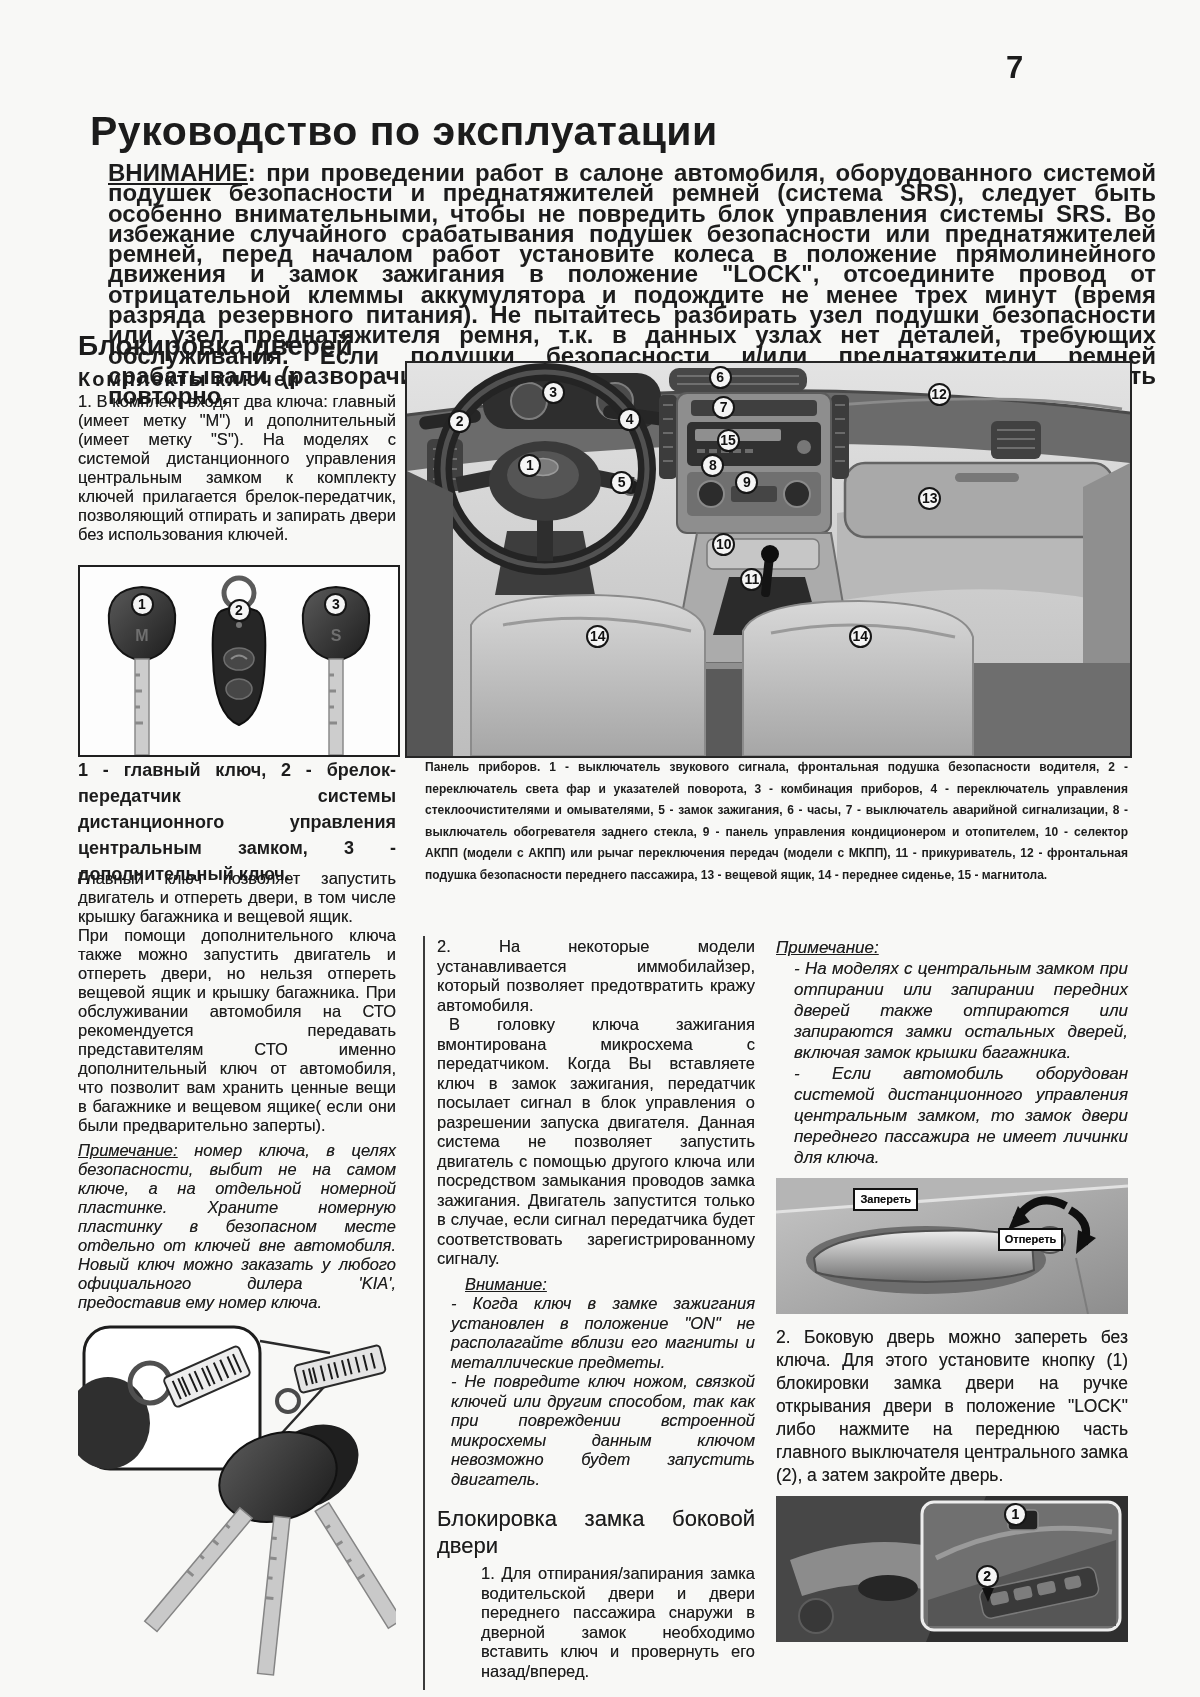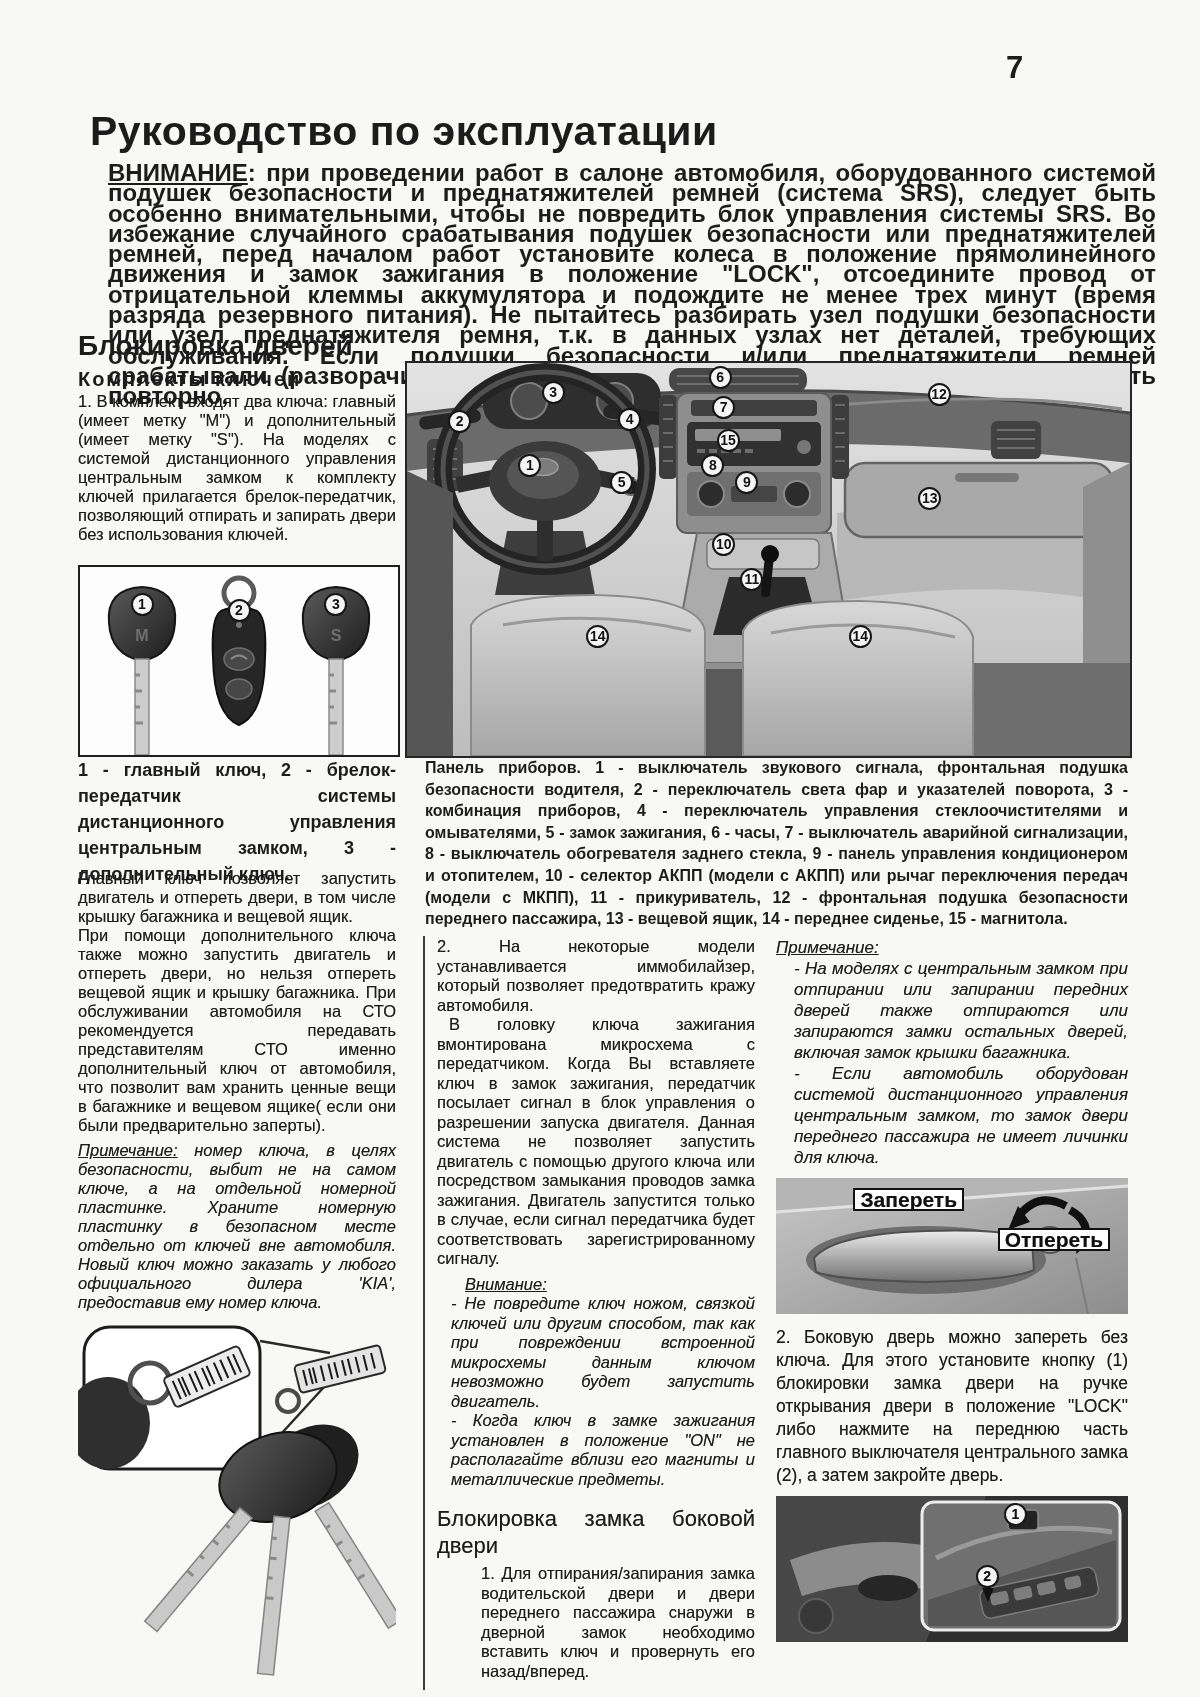--- a/index.html
+++ b/index.html
@@ -17,40 +17,40 @@
   #warning{left:78px;top:163px;width:1048px;font-size:24px;line-height:20.3px;font-weight:bold;margin-left:30px;}
   #lc-head{left:78px;top:330px;font-size:28px;font-weight:bold;}
   #lc-sub{left:78px;top:368px;font-size:20px;font-weight:bold;letter-spacing:2px;}
   #lc-p1{left:78px;top:392px;width:318px;font-size:16.5px;line-height:19px;}
   #keys-fig{left:78px;top:565px;width:318px;height:188px;border:2px solid #1f1f1f;background:#fff;}
   #keys-cap{left:78px;top:757px;width:318px;font-size:18px;line-height:26px;font-weight:bold;}
   #lc-body{left:78px;top:869px;width:318px;font-size:16.5px;line-height:19px;}
   #lc-note{margin-top:6px;}
   #tag-fig{left:78px;top:1325px;width:318px;height:370px;}
   #dash-fig{left:405px;top:361px;width:723px;height:393px;border:2px solid #262626;background:#ccc;}
-  #dash-cap{left:425px;top:757px;width:703px;font-size:16px;line-height:21.6px;font-weight:bold;}
+  #dash-cap{left:425px;top:757px;width:703px;font-size:12px;line-height:21.6px;font-weight:bold;}
   #col-divider{left:423px;top:936px;width:2px;height:754px;background:#3c3c3c;}
   #mid-col{left:437px;top:937px;width:318px;font-size:16.5px;line-height:19.5px;}
   #mid-col .indent{text-indent:12px;}
   #mid-warn-label{margin-top:6px;margin-left:28px;}
   .bullet{margin-left:14px;}
   #mid-head{font-size:22px;line-height:27px;font-weight:normal;margin-top:16px;font-style:normal;}
   #mid-p3{margin-top:5px;margin-left:44px;}
   #right-col{left:776px;top:937px;width:352px;font-size:17px;line-height:21px;}
   #right-col .bullet{margin-left:18px;}
   #handle-fig{position:relative;width:352px;height:136px;margin-top:10px;}
   #right-p{margin-top:12px;font-size:17.5px;line-height:23px;}
   #door-fig{position:relative;width:352px;height:146px;margin-top:9px;}
   .fig{overflow:hidden;}
   .callout-layer{position:absolute;left:0;top:0;right:0;bottom:0;}
   .callout{position:absolute;width:23px;height:23px;margin-left:-11.5px;margin-top:-11.5px;
            border-radius:50%;background:#f5f5f5;border:2px solid #161616;color:#111;
            font-weight:bold;font-size:14px;line-height:19px;text-align:center;box-sizing:border-box;}
   .handle-label{position:absolute;background:#fff;border:2px solid #111;padding:0 5px;
-           font-weight:bold;font-size:21px;line-height:19px;color:#111;white-space:nowrap;}
+           font-weight:bold;font-size:11px;line-height:19px;color:#111;white-space:nowrap;}
   #lbl-lock{left:22%;top:7%;}
   #lbl-unlock{left:63%;top:37%;}
   svg{display:block;}
 </style>
 </head>
 <body>
 
 <div id="page">
 
   <div id="page-num" class="abs">7</div>
@@ -230,22 +230,22 @@
   </div>
 
   <p id="dash-cap" class="abs jus">Панель приборов. 1 - выключатель звукового сигнала, фронтальная подушка безопасности водителя, 2 - переключатель света фар и указателей поворота, 3 - комбинация приборов, 4 - переключатель управления стеклоочистителями и омывателями, 5 - замок зажигания, 6 - часы, 7 - выключатель аварийной сигнализации, 8 - выключатель обогревателя заднего стекла, 9 - панель управления кондиционером и отопителем, 10 - селектор АКПП (модели с АКПП) или рычаг переключения передач (модели с МКПП), 11 - прикуриватель, 12 - фронтальная подушка безопасности переднего пассажира, 13 - вещевой ящик, 14 - переднее сиденье, 15 - магнитола.</p>
 
   <div id="col-divider" class="abs"></div>
 
   <div id="mid-col" class="abs jus soft">
     <p>2. На некоторые модели устанавливается иммобилайзер, который позволяет предотвратить кражу автомобиля.</p>
     <p class="indent">В головку ключа зажигания вмонтирована микросхема с передатчиком. Когда Вы вставляете ключ в замок зажигания, передатчик посылает сигнал в блок управления о разрешении запуска двигателя. Данная система не позволяет запустить двигатель с помощью другого ключа или посредством замыкания проводов замка зажигания. Двигатель запустится только в случае, если сигнал передатчика будет соответствовать зарегистрированному сигналу.</p>
     <p id="mid-warn-label" class="ital und">Внимание:</p>
+    <p class="ital bullet">- Когда ключ в замке зажигания установлен в положение "ON" не располагайте вблизи его магниты и металлические предметы.</p>
     <p class="ital bullet">- Не повредите ключ ножом, связкой ключей или другим способом, так как при повреждении встроенной микросхемы данным ключом невозможно будет запустить двигатель.</p>
-    <p class="ital bullet">- Когда ключ в замке зажигания установлен в положение "ON" не располагайте вблизи его магниты и металлические предметы.</p>
     <h2 id="mid-head" style="margin-bottom:0;">Блокировка замка боковой двери</h2>
     <p id="mid-p3">1. Для отпирания/запирания замка водительской двери и двери переднего пассажира снаружи в дверной замок необходимо вставить ключ и провернуть его назад/вперед.</p>
   </div>
 
   <div id="right-col" class="abs jus soft">
     <p class="ital und">Примечание:</p>
     <p class="ital bullet">- На моделях с центральным замком при отпирании или запирании передних дверей также отпираются или запираются замки остальных дверей, включая замок крышки багажника.</p>
     <p class="ital bullet">- Если автомобиль оборудован системой дистанционного управления центральным замком, то замок двери переднего пассажира не имеет личинки для ключа.</p>
 
     <div id="handle-fig" class="fig">

